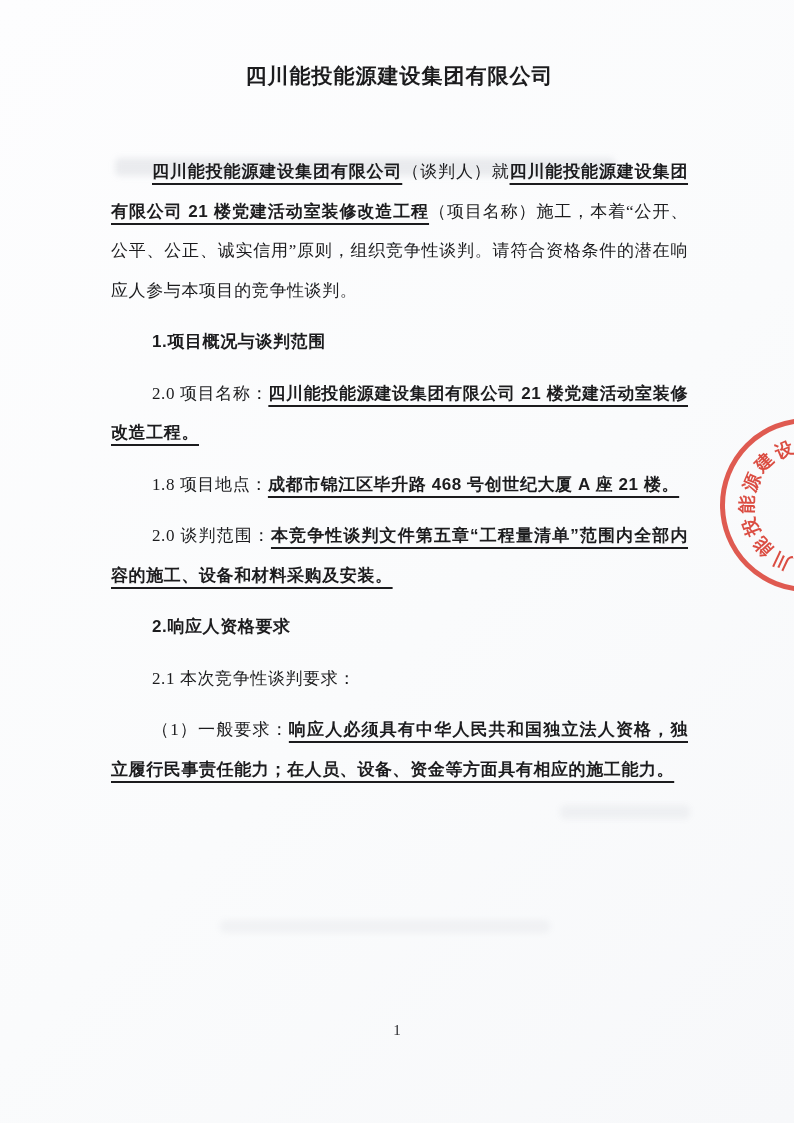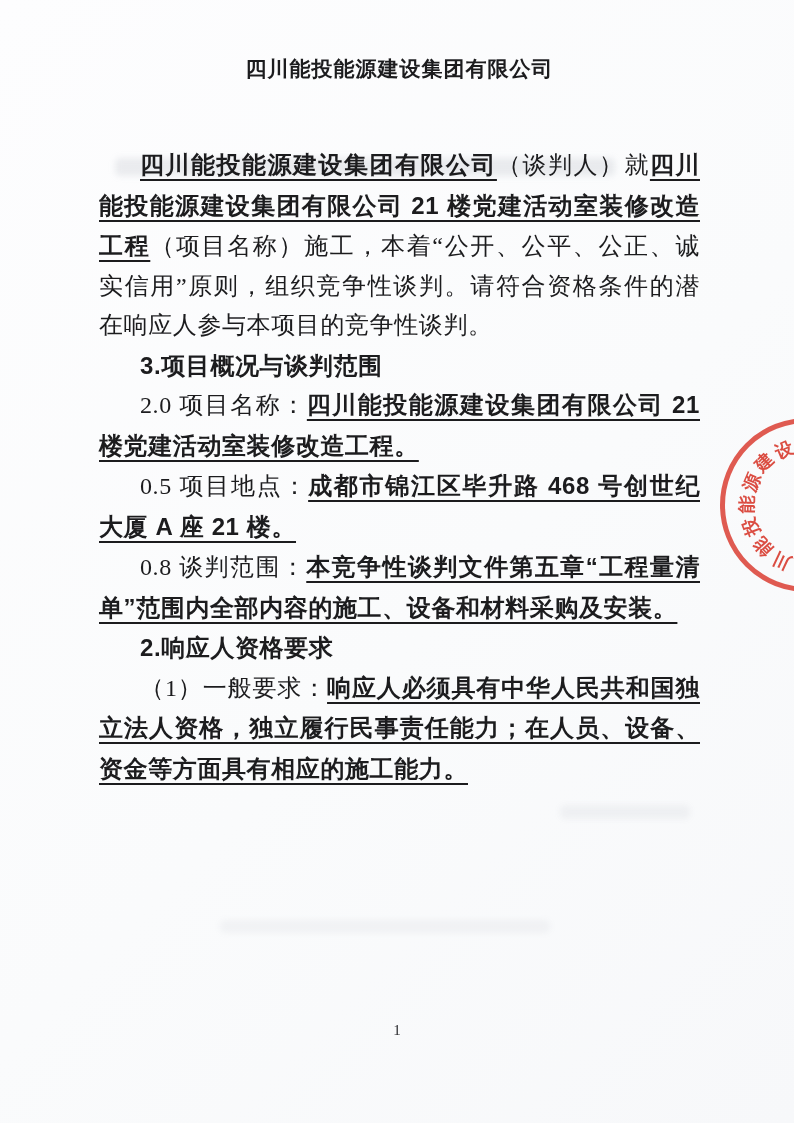--- a/index.html
+++ b/index.html
@@ -9,36 +9,36 @@
     height: 1123px;
     margin: 0 auto;
     background: linear-gradient(135deg, #fdfdfe 0%, #fafbfc 55%, #f7f8fa 100%);
     overflow: hidden;
     font-family: "Liberation Serif", "DejaVu Serif", serif;
     color: #1c1c1e;
   }
   .content {
     position: absolute;
     left: 99px;
-    top: 48px;
+    top: 55px;
     width: 601px;
   }
   .title {
     text-align: center;
     font-family: "Liberation Sans", "DejaVu Sans", sans-serif;
     font-weight: 700;
     font-size: 21px;
     line-height: 41px;
     letter-spacing: 1px;
     margin: 0;
   }
   .title-block { margin-bottom: 56px; }
   p.body, p.heading {
-    margin: 0;
-    font-size: 24px;
+    margin: 12px;
+    font-size: 17px;
     line-height: 39.5px;
     text-align: justify;
     letter-spacing: 0.6px;
   }
   p.indent { text-indent: 41px; }
   .heading {
     font-family: "Liberation Sans", "DejaVu Sans", sans-serif;
     font-weight: 700;
   }
   
@@ -116,33 +116,34 @@
   <div class="bleed bleed-3"></div>
 
   <div class="content">
 
     <div class="title-block">
       <h1 class="title">四川能投能源建设集团有限公司</h1>
     </div>
 
     <p class="body indent"><span class="bu">四川能投能源建设集团有限公司</span><span>（谈判人）就</span><span class="bu">四川能投能源建设集团有限公司 21 楼党建活动室装修改造工程</span><span>（项目名称）施工，本着“公开、公平、公正、诚实信用”原则，组织竞争性谈判。请符合资格条件的潜在响应人参与本项目的竞争性谈判。</span></p>
 
-    <p class="heading indent">3.项目概况与谈判范围</p>
+    <p class="heading indent">1.项目概况与谈判范围</p>
 
     <p class="body indent"><span>2.0 项目名称：</span><span class="bu">四川能投能源建设集团有限公司 21 楼党建活动室装修改造工程。</span></p>
 
-    <p class="body indent"><span>0.5 项目地点：</span><span class="bu">成都市锦江区毕升路 468 号创世纪大厦 A 座 21 楼。</span></p>
+    <p class="body indent"><span>1.8 项目地点：</span><span class="bu">成都市锦江区毕升路 468 号创世纪大厦 A 座 21 楼。</span></p>
 
 
-    <p class="body indent"><span>0.8 谈判范围：</span><span class="bu">本竞争性谈判文件第五章“工程量清单”范围内全部内容的施工、设备和材料采购及安装。</span></p>
+    <p class="body indent"><span>2.0 谈判范围：</span><span class="bu">本竞争性谈判文件第五章“工程量清单”范围内全部内容的施工、设备和材料采购及安装。</span></p>
 
 
 
     <p class="heading indent">2.响应人资格要求</p>
 
+    <p class="body indent">2.1 本次竞争性谈判要求：</p>
 
     <p class="body indent"><span>（1）一般要求：</span><span class="bu">响应人必须具有中华人民共和国独立法人资格，独立履行民事责任能力；在人员、设备、资金等方面具有相应的施工能力。</span></p>
 
 
   </div>
 
   <div class="stamp">
     <div class="stamp-circle"></div>
     <span class="stamp-char sc0">设</span>
     <span class="stamp-char sc1">建</span>

